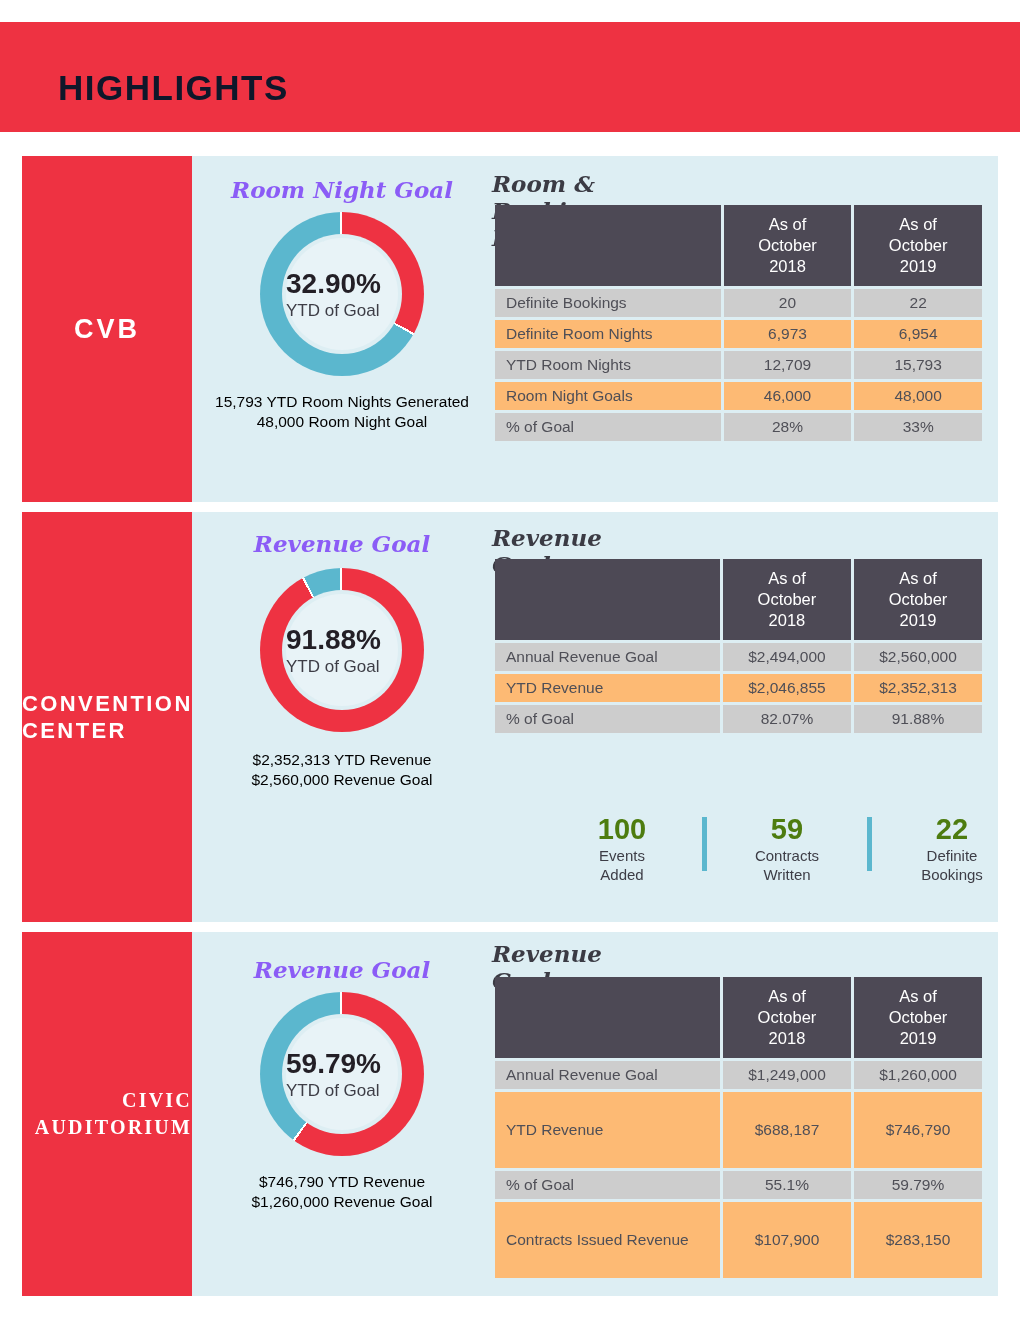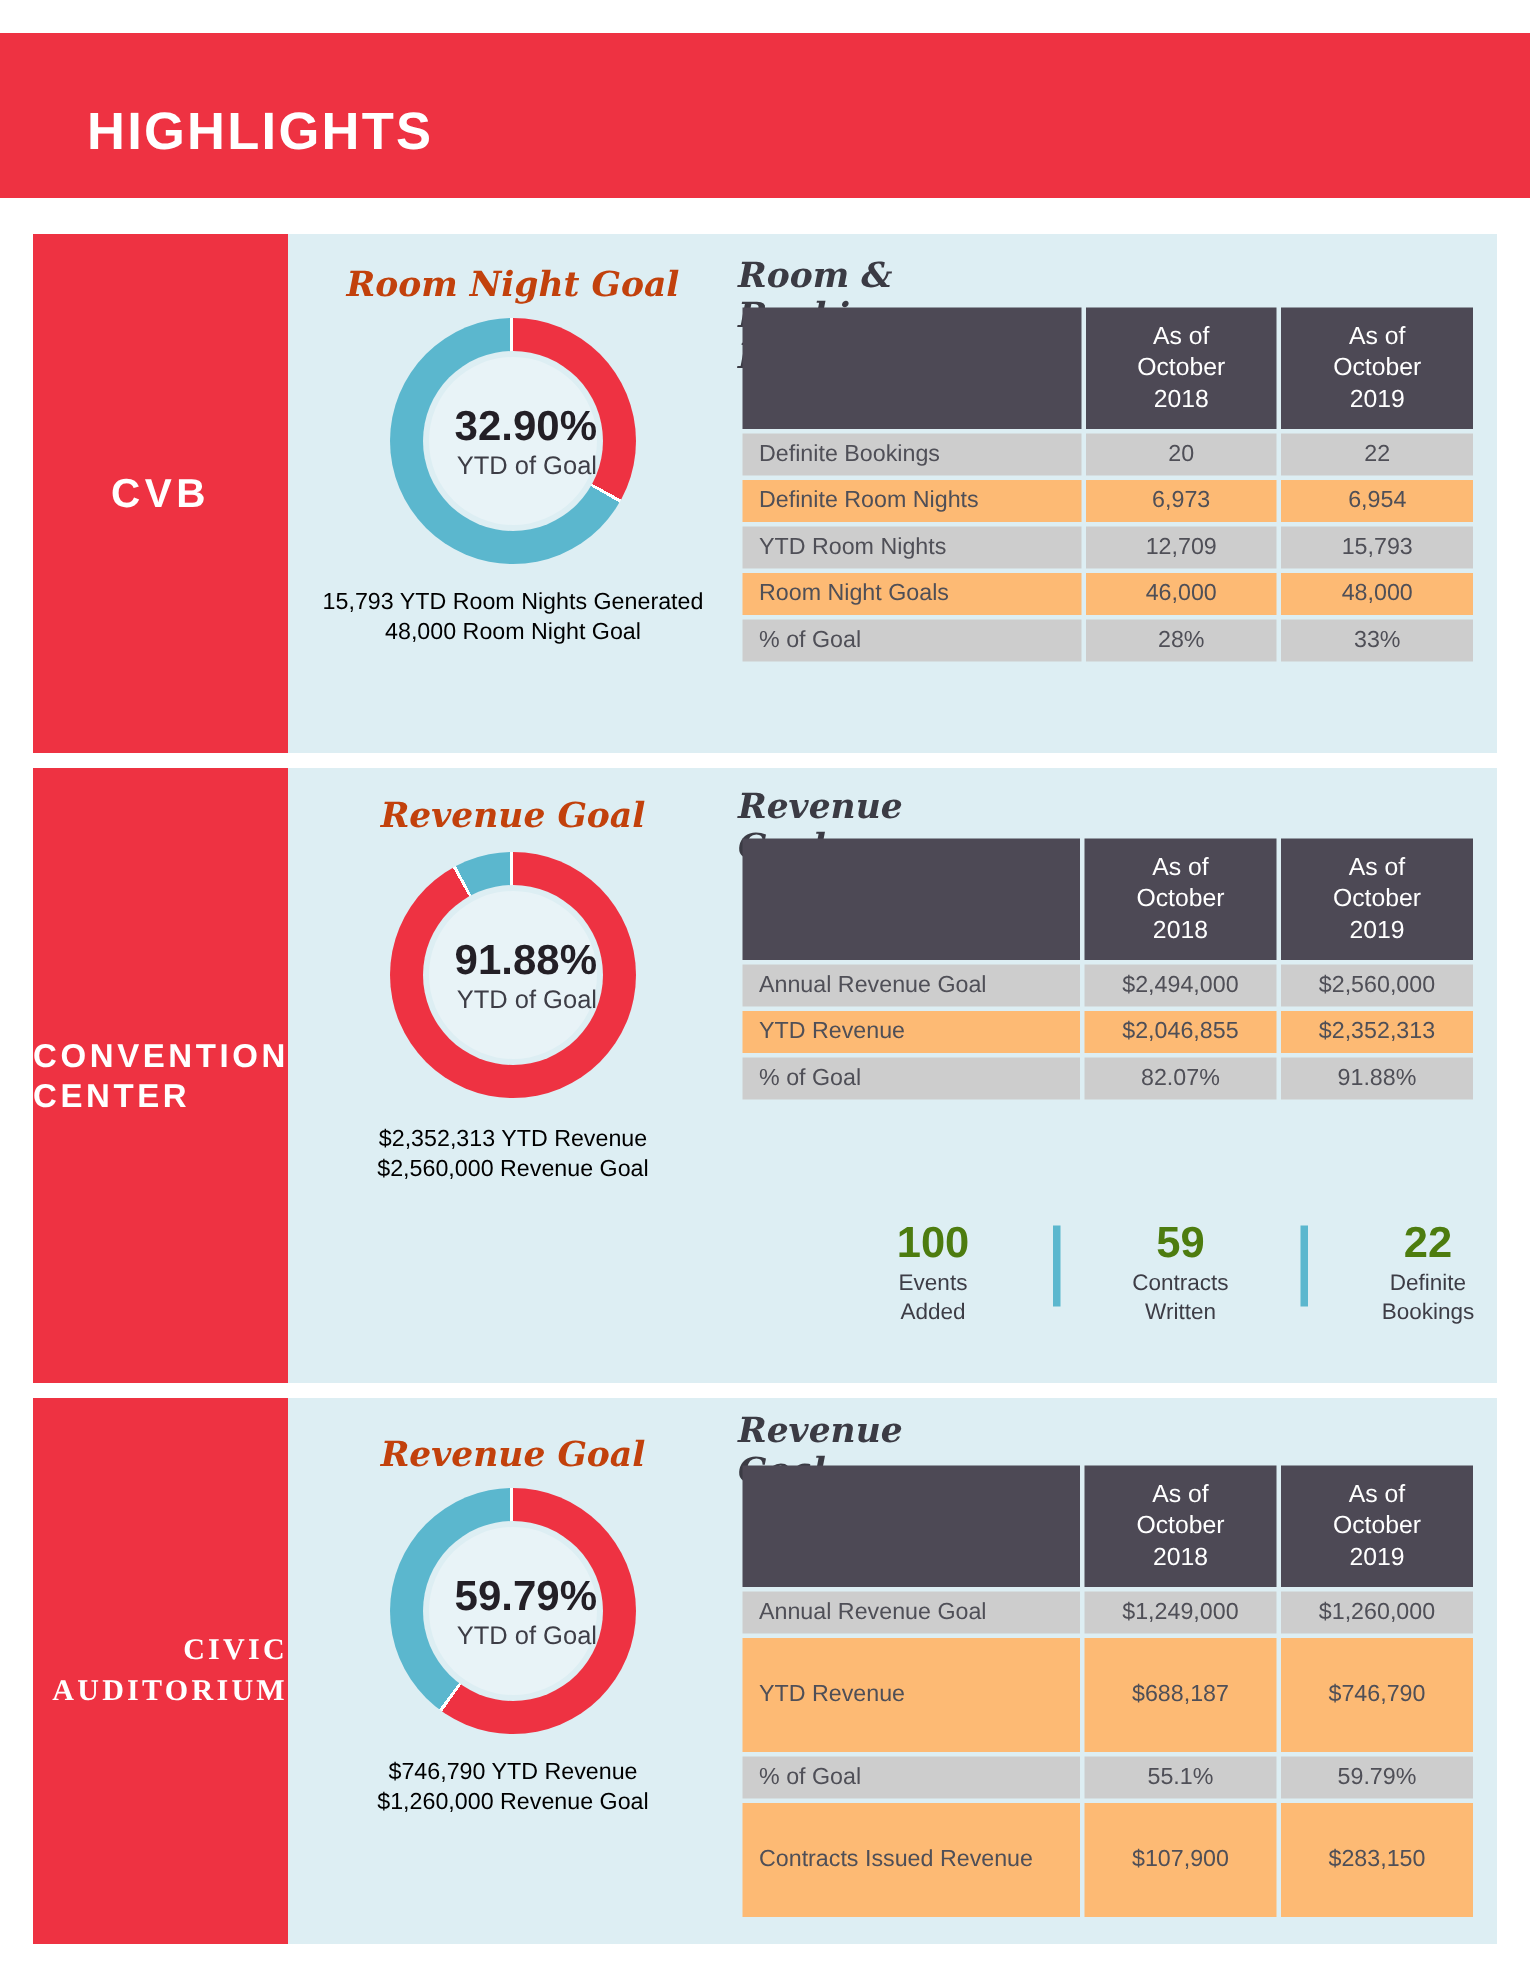--- a/index.html
+++ b/index.html
@@ -11,21 +11,21 @@
   }
   .page { position: relative; width: 1020px; height: 1320px; background:#fff; }
 
   
   .header {
     position: absolute; left: 0; top: 22px; width: 1020px; height: 110px;
     background: #ee3242;
   }
   .header-title {
     position: absolute; left: 58px; top: 46px;
-    color: #ffffff; font-size: 35px; font-weight: bold;
+    color: #0f172a; font-size: 35px; font-weight: bold;
     letter-spacing: 1.5px; line-height: 40px;
   }
 
   
   .panel {
     position: absolute; left: 22px; width: 976px;
     background: #ddeef3;
   }
   #panel-cvb      { top: 156px; height: 346px; }
   #panel-cc       { top: 512px; height: 410px; }
@@ -46,29 +46,29 @@
   #panel-civic .panel-side-label { text-align:right; padding-left:0; font-size:20px; letter-spacing:2.2px;font-family:Liberation Serif, serif;}
 
   
   .donut-col {
     position: absolute; left: 170px; top: 0; width: 300px; height: 100%;
   }
   .script-title {
     position: absolute; width: 100%; text-align: center;
     font-family: "DejaVu Serif", serif;
     font-style: italic; font-weight: bold;
-    font-size: 23px; color: #c2410c;
+    font-size: 23px; color: #8b5cf6;
   }
   .donut-wrap { position: absolute; left: 50%; transform: translateX(-50%); }
   .donut { position: relative; width: 164px; height: 164px; border-radius: 50%; }
   .donut-hole {
     position: absolute; left: 50%; top: 50%; transform: translate(-50%,-50%);
     width: 112px; height: 112px; border-radius: 50%;
     background: #e8f3f7;
-    display: flex; flex-direction: column; align-items: flex-end; justify-content: center;
+    display: flex; flex-direction: column; align-items: flex-start; justify-content: center;
     box-shadow: 0 0 0 4px #ddeef3;
   }
   .donut-pct { font-size: 28px; font-weight: bold; color: #231f26; line-height: 32px; }
   .donut-sub { font-size: 17px; color: #3d3d46; line-height: 21px; }
   .donut-caption {
     position: absolute; width: 100%; text-align: center;
     font-size: 15.5px; color: #000000; line-height: 20px; white-space: pre-line;
   }
 
   

